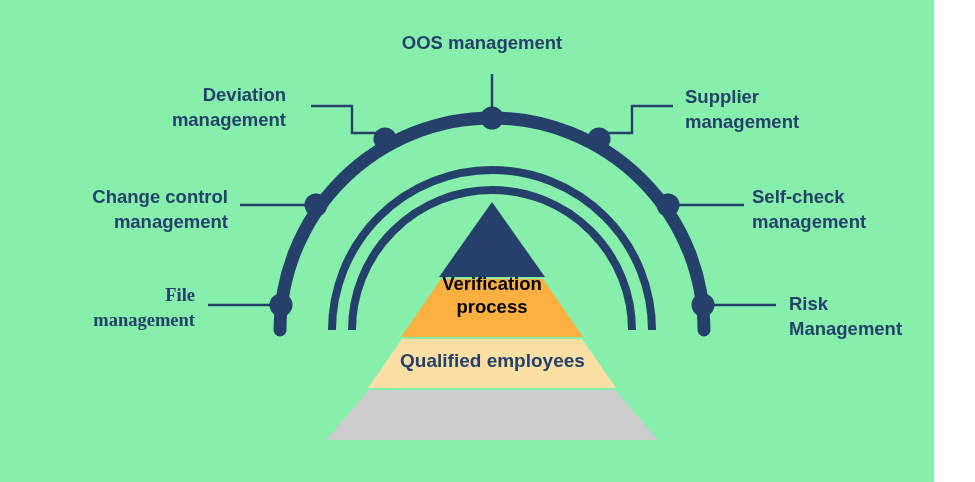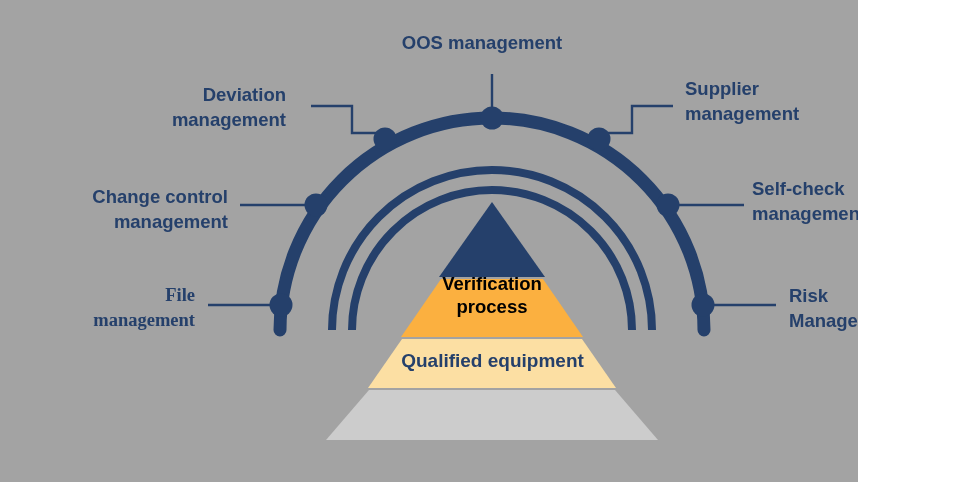--- a/index.html
+++ b/index.html
@@ -6,44 +6,44 @@
   html, body {
     margin: 0;
     padding: 0;
     background: #ffffff;
   }
   body {
     font-family: "Liberation Sans", sans-serif;
   }
   #diagram-root {
     position: relative;
-    width: 858px;
+    width: 934px;
     height: 482px;
-    background: #a3a3a3;
+    background: #86efac;
     overflow: hidden;
   }
   #diagram-svg {
     position: absolute;
     left: 0;
     top: 0;
     width: 975px;
     height: 482px;
     display: block;
   }
   .callout-label {
     position: absolute;
     font-family: "Liberation Sans", sans-serif;
     font-weight: bold;
     font-size: 18.5px;
     line-height: 25px;
     color: #25406b;
     white-space: pre-line;
   }
   .callout-label.align-right { text-align: right; }
-  .callout-label.align-left  { text-align: left;  }
+  .callout-label.align-left  { text-align: left; margin-top: 8px;  }
   .callout-label.align-center{ text-align: center;}
 
   
   #label-oos        { left: 362px; top: 30px;  width: 240px; }
   #label-deviation  { left: 108px; top: 82px;  width: 178px; }
   #label-supplier   { left: 685px; top: 76px;  width: 230px; }
   #label-change     { left: 28px;  top: 184px; width: 200px; }
   #label-selfcheck  { left: 752px; top: 176px; width: 200px; }
   #label-file       { left: 28px;  top: 283px; width: 167px; font-family: Liberation Serif, serif; }
   #label-risk       { left: 789px; top: 283px; width: 200px; }
@@ -141,16 +141,16 @@
 
   <div class="callout-label align-right" id="label-file">File
 management</div>
 
   <div class="callout-label align-left" id="label-risk">Risk
 Management</div>
 
   <div class="tier-label" id="tier-label-verification">Verification
 process</div>
 
-  <div class="tier-label" id="tier-label-equipment">Qualified equipment</div>
+  <div class="tier-label" id="tier-label-equipment">Qualified employees</div>
 
 
 </div>
 
 </body></html>

